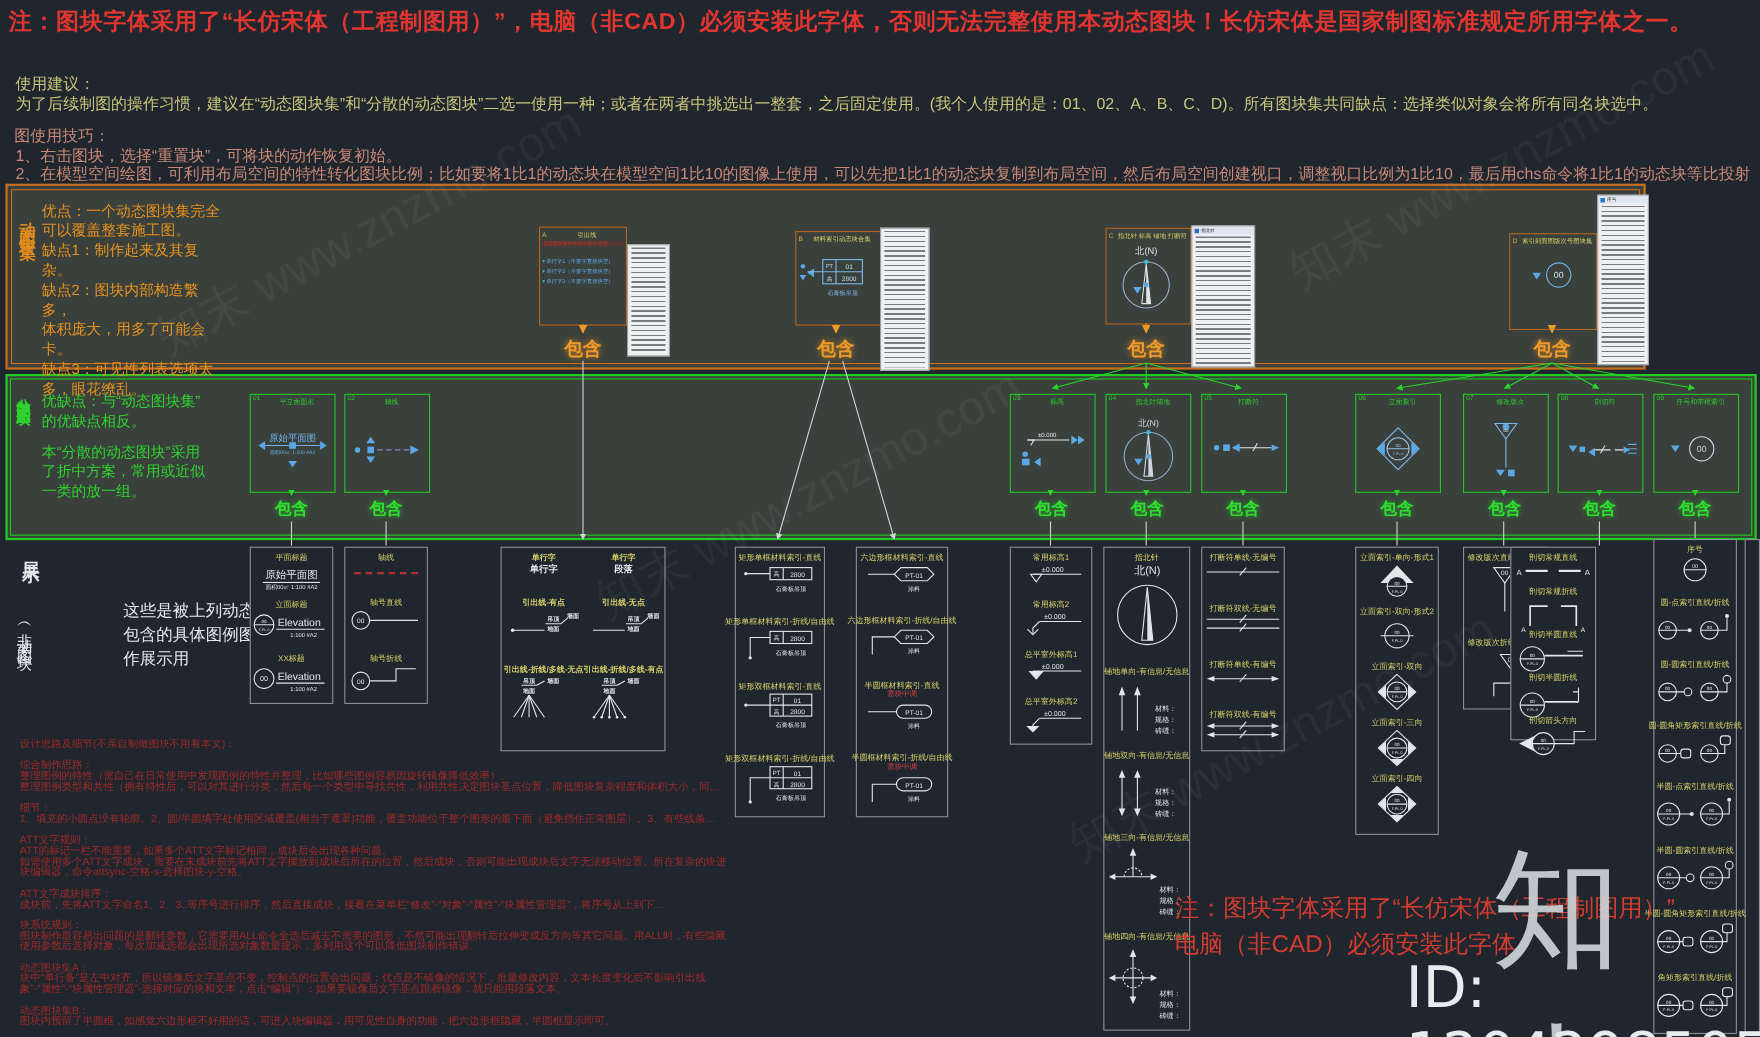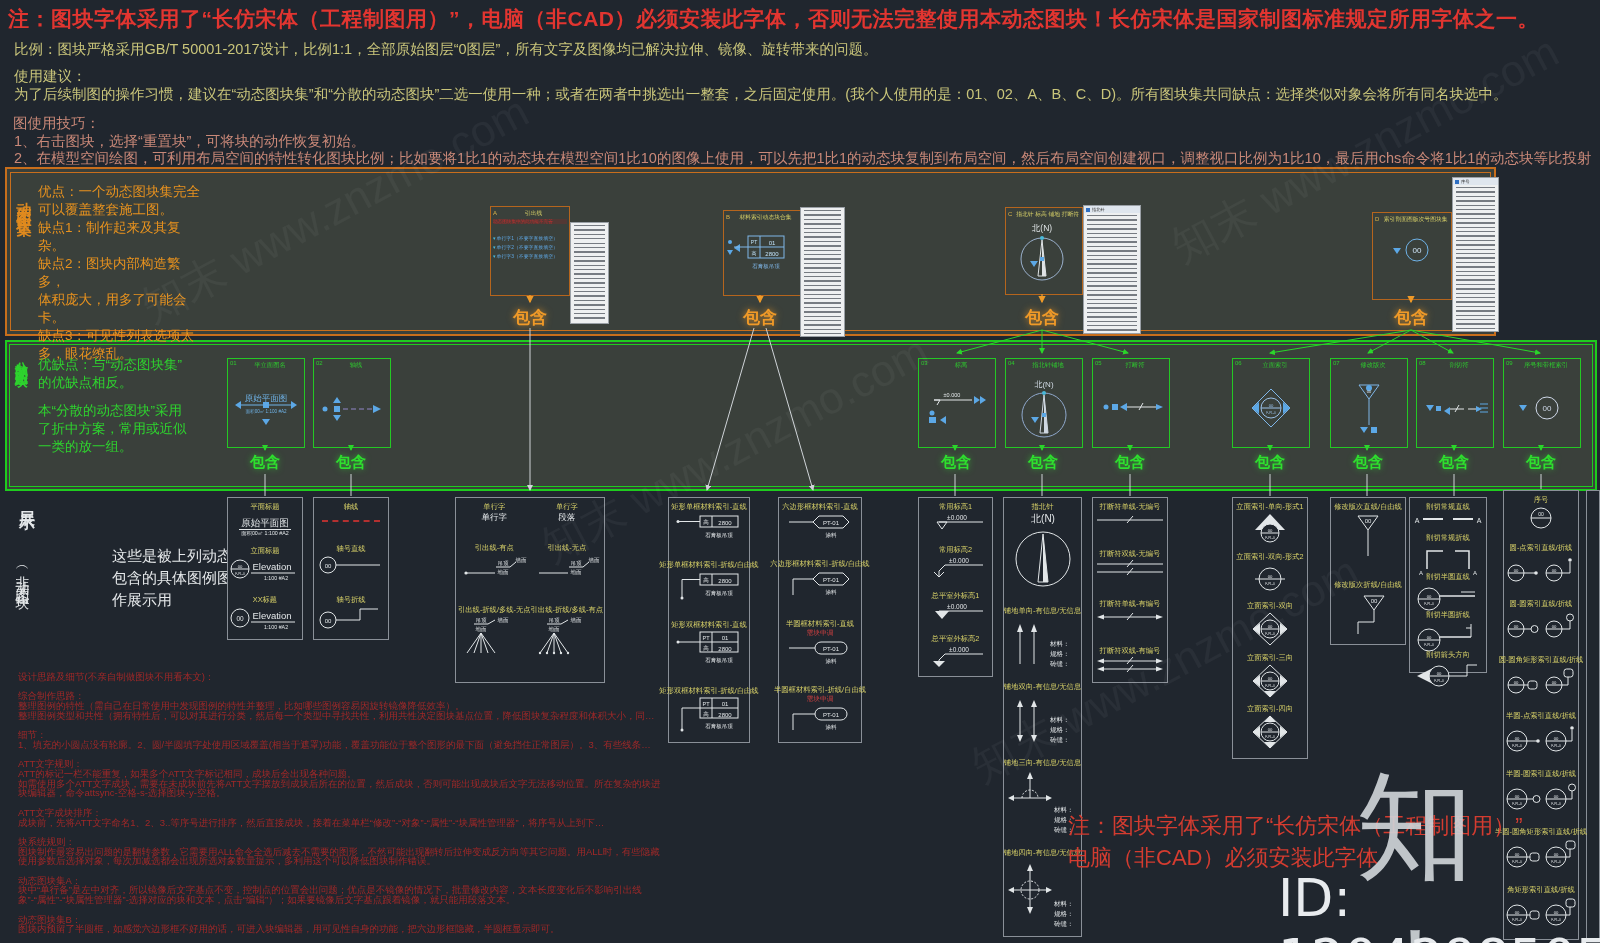--- a/index.html
+++ b/index.html
@@ -116,21 +116,20 @@
       <line x1="1042" y1="446" x2="1042" y2="450" marker-end="url(#mag)"></line>
       <line x1="1130" y1="446" x2="1130" y2="450" marker-end="url(#mag)"></line>
       <line x1="1270" y1="446" x2="1270" y2="450" marker-end="url(#mag)"></line>
       <line x1="1367" y1="446" x2="1367" y2="450" marker-end="url(#mag)"></line>
       <line x1="1454" y1="446" x2="1454" y2="450" marker-end="url(#mag)"></line>
       <line x1="1541" y1="446" x2="1541" y2="450" marker-end="url(#mag)"></line>
     </g>
   </svg>
 
   <div class="abs t-red">注：图块字体采用了“长仿宋体（工程制图用）”，电脑（非CAD）必须安装此字体，否则无法完整使用本动态图块！长仿宋体是国家制图标准规定所用字体之一。</div>
-  <div class="abs t-yel" style="left:14px;top:40px">比例：图块严格采用GB/T 50001-2017设计，比例1:1，全部原始图层“0图层”，所有文字及图像均已解决拉伸、镜像、旋转带来的问题。</div>
   <div class="abs t-yel" style="left:14px;top:67px">使用建议：</div>
   <div class="abs t-yel" style="left:14px;top:85px;width:1578px">为了后续制图的操作习惯，建议在“动态图块集”和“分散的动态图块”二选一使用一种；或者在两者中挑选出一整套，之后固定使用。(我个人使用的是：01、02、A、B、C、D)。所有图块集共同缺点：选择类似对象会将所有同名块选中。</div>
   <div class="abs t-pink" style="left:13px;top:114px">图使用技巧：</div>
   <div class="abs t-pink" style="left:14px;top:132px">1、右击图块，选择“重置块”，可将块的动作恢复初始。</div>
   <div class="abs t-pink" style="left:14px;top:149px;width:1578px">2、在模型空间绘图，可利用布局空间的特性转化图块比例；比如要将1比1的动态块在模型空间1比10的图像上使用，可以先把1比1的动态块复制到布局空间，然后布局空间创建视口，调整视口比例为1比10，最后用chs命令将1比1的动态块等比投射到1比10的视口中。</div>
 
   <div class="abs obox">
       <div class="inner"></div>
     </div>
   <div class="abs vlabel o-vlab">动态图块集</div>
@@ -476,21 +475,21 @@
       </div>
       <div class="pit">
         <div class="plab">轴号折线</div>
         <div><svg width="70" height="26" viewBox="0 0 70 26">
             <circle cx="12" cy="15" r="8" fill="none" stroke="#e2e6e8"></circle>
             <text x="12" y="17.5" font-size="6" fill="#e2e6e8" text-anchor="middle">00</text>
             <polyline points="20,15 44,15 44,4 62,4" fill="none" stroke="#e2e6e8" stroke-width="1"></polyline>
           </svg></div>
       </div>
     </div>
-    <div class="panel grid" style="left: 455px; top: 497px; width: 150px; height: 186px;">
+    <div class="panel grid" style="left: 455px; top: 497px; width: 150px; height: 186px; font-weight: bold;">
       <div class="pit">
         <div class="plab">单行字</div>
         <div>
           <div class="wtx">单行字</div>
         </div>
       </div>
       <div class="pit">
         <div class="plab">单行字</div>
         <div>
           <div class="wtx">段落</div>
@@ -866,21 +865,21 @@
       </div>
       <div class="pit">
         <div class="plab">修改版次折线/自由线</div>
         <div><svg width="44" height="46" viewBox="0 0 44 46">
             <polygon points="18,6 38,6 28,20" fill="none" stroke="#e2e6e8"></polygon>
             <text x="28" y="13" font-size="6" fill="#e2e6e8" text-anchor="middle">00</text>
             <polyline points="28,20 28,32 12,32 12,44" fill="none" stroke="#e2e6e8" stroke-width="1"></polyline>
           </svg></div>
       </div>
     </div>
-    <div class="panel" style="left: 1409px; top: 497px; width: 78px; height: 176px; gap: 20px;">
+    <div class="panel" style="left: 1373px; top: 497px; width: 78px; height: 176px; gap: 20px;">
       <div class="pit">
         <div class="plab">剖切常规直线</div>
         <div><svg width="70" height="14" viewBox="0 0 70 14">
             <text x="4" y="11" font-size="7" fill="#e2e6e8" text-anchor="middle">A</text>
             <line x1="10" y1="7" x2="30" y2="7" stroke="#e2e6e8" stroke-width="2"></line>
             <line x1="40" y1="7" x2="60" y2="7" stroke="#e2e6e8" stroke-width="2"></line>
             <text x="66" y="11" font-size="7" fill="#e2e6e8" text-anchor="middle">A</text>
           </svg></div>
       </div>
       <div class="pit">

